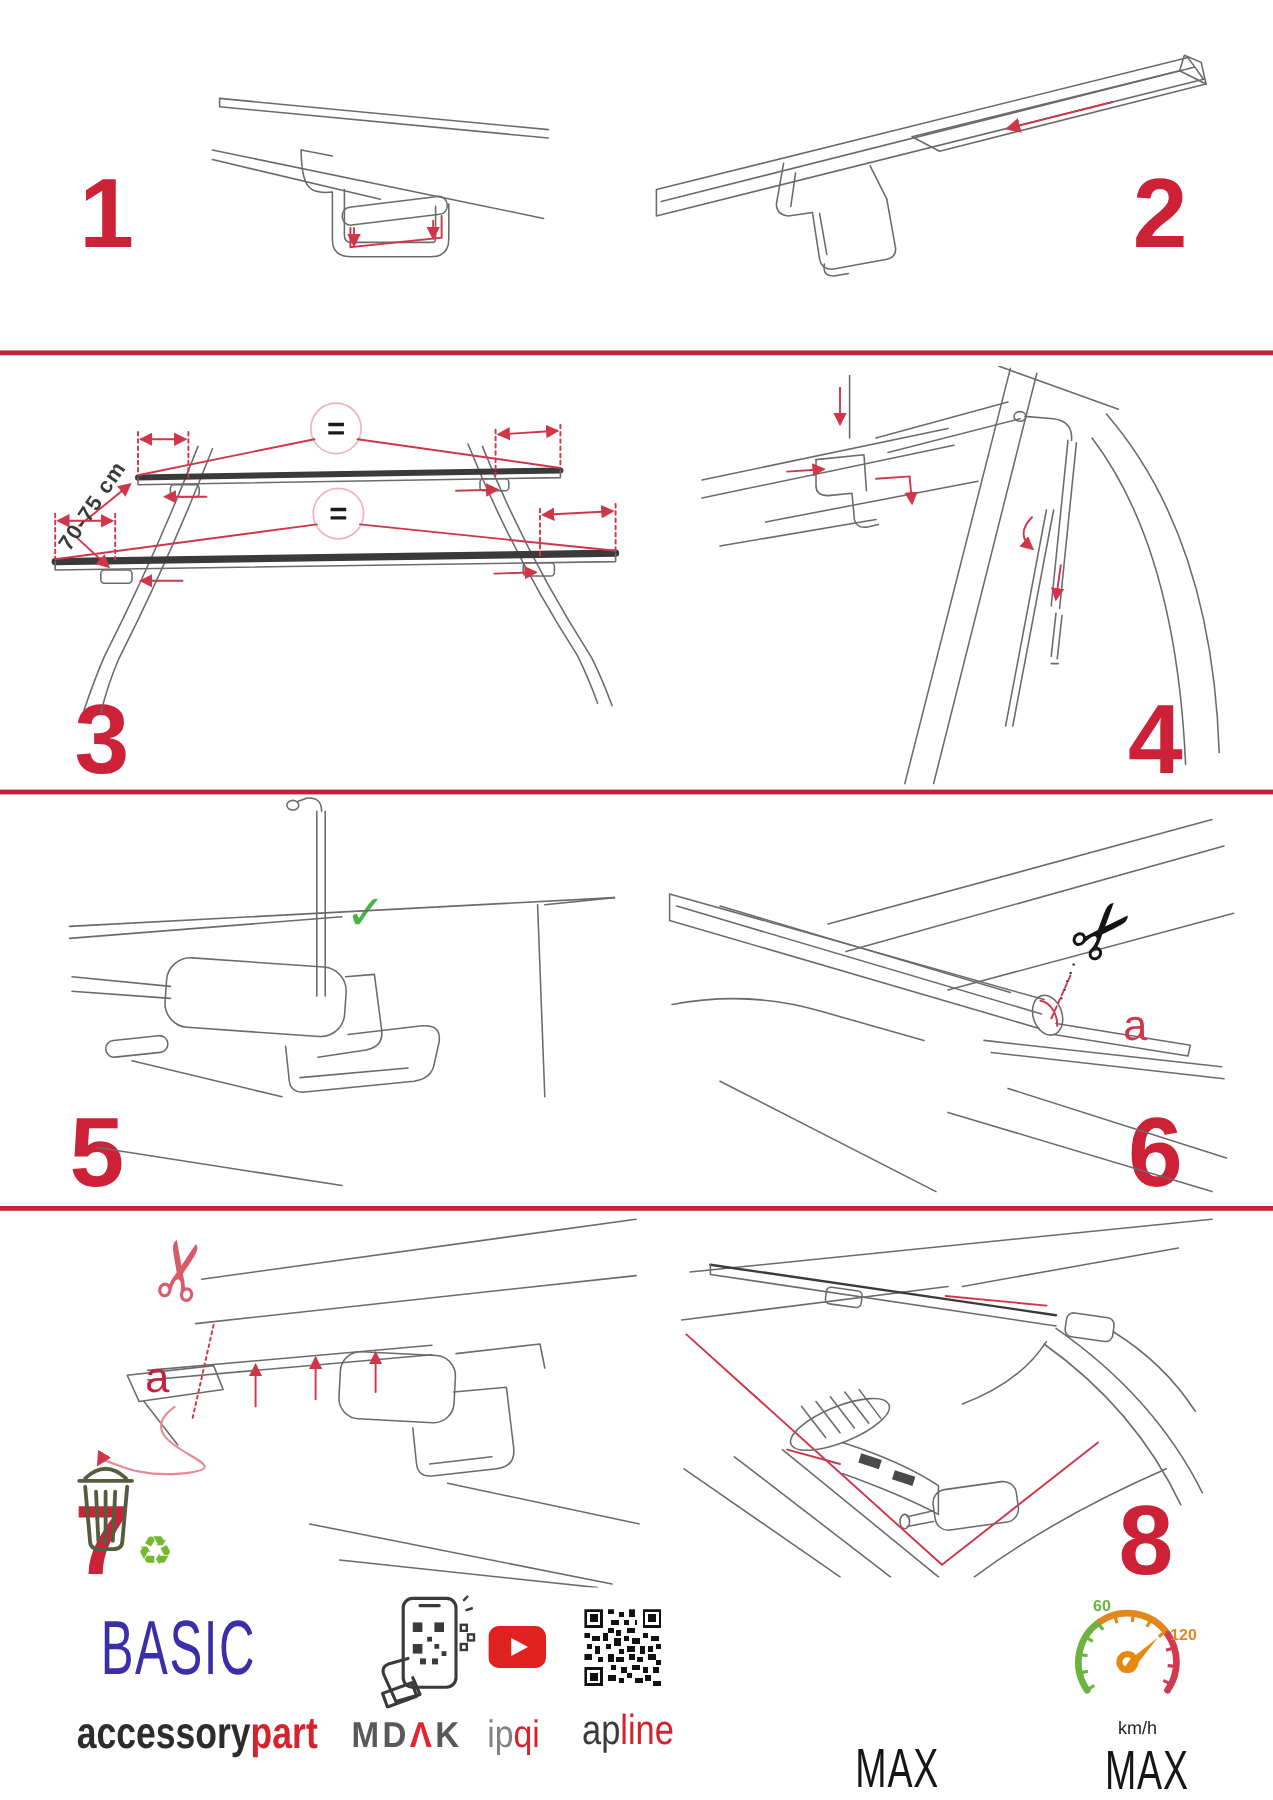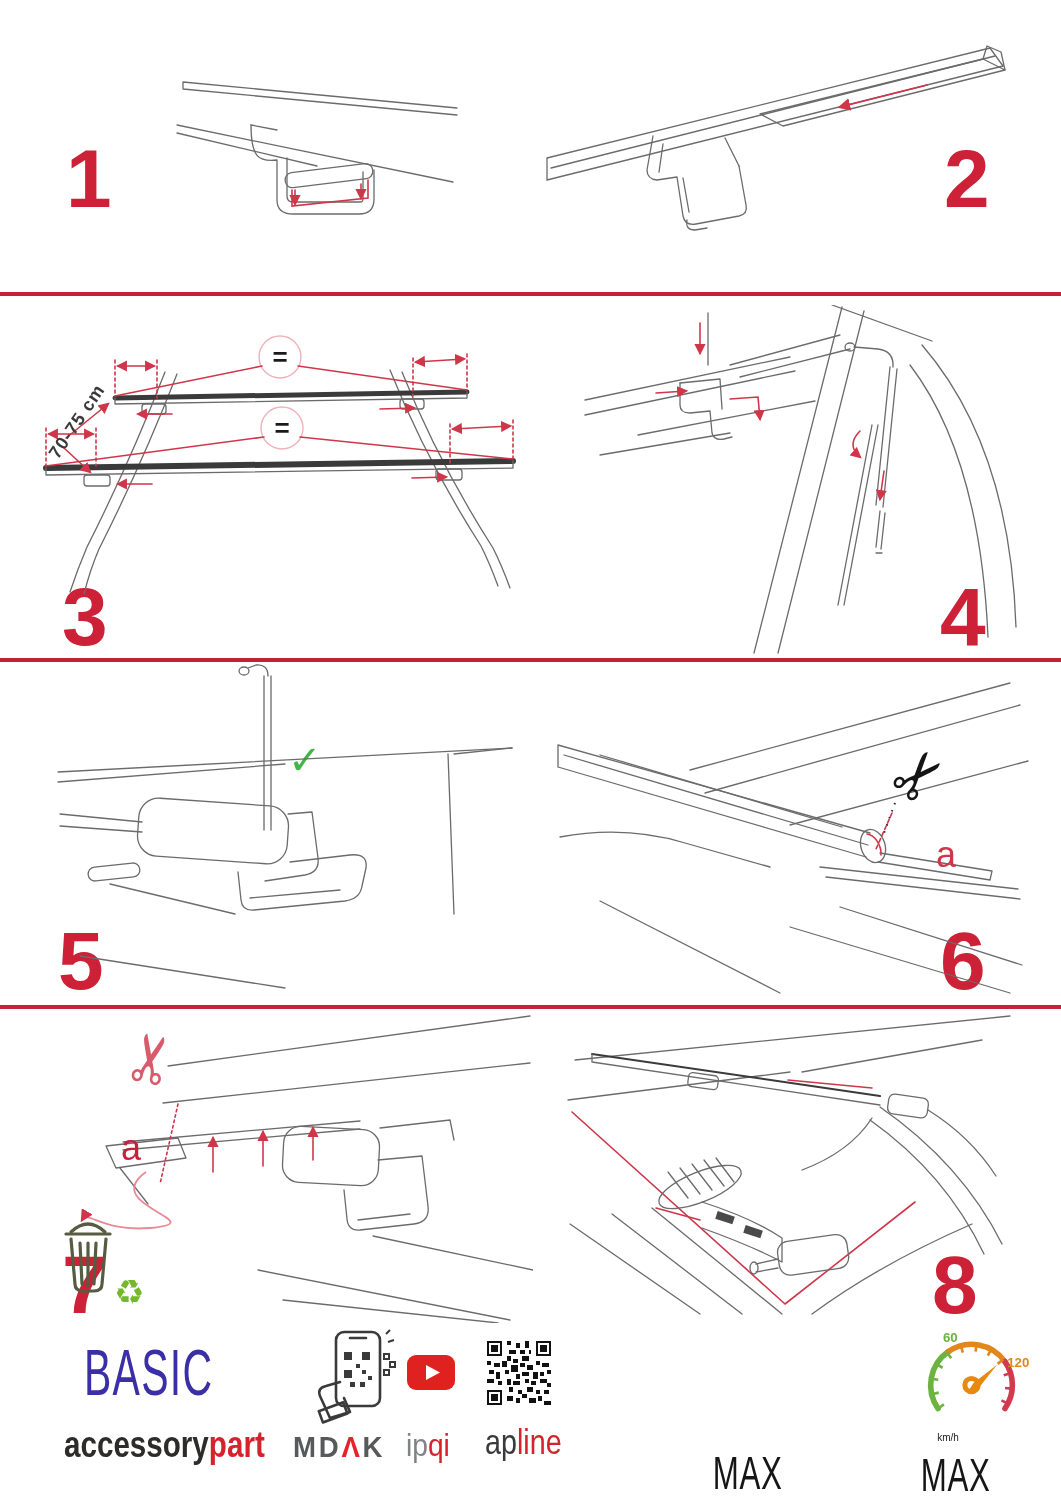--- a/index.html
+++ b/index.html
@@ -24,21 +24,21 @@
         letter-spacing:3px;transform:scaleX(.92);transform-origin:left top;}
   .mdak .r{color:#e5232d;}
   .ipqi{position:absolute;left:406px;top:1427px;font-size:32px;font-weight:400;color:#808285;
         transform:scaleX(.88);transform-origin:left top;}
   .ipqi .r{color:#d5232d;}
   .apline{position:absolute;left:485px;top:1422px;font-size:35px;font-weight:400;color:#3a3a3c;
         transform:scaleX(.82);transform-origin:left top;}
   .apline .r{color:#d5232d;}
   .maxlbl{position:absolute;font-size:46px;font-weight:400;color:#161616;
           transform:scaleX(.68);transform-origin:center top;letter-spacing:1px;}
-  .kmh{position:absolute;font-size:10px;color:#222;font-weight:400;}
+  .kmh{position:absolute;font-size:15px;color:#222;font-weight:400;}
   .ytwrap{position:absolute;left:407px;top:1355px;width:48px;height:35px;}
 </style>
 </head>
 <body>
 
 <div class="page">
 
   <div class="sep" style="top:292px"></div>
   <div class="sep" style="top:658px"></div>
   <div class="sep" style="top:1005px"></div>
@@ -435,21 +435,21 @@
           <rect x="26" y="27" width="3" height="2"></rect>
       </g>
     </svg>
   </figure>
   <div class="apline">
     <span>ap</span><span class="r">line</span>
   </div>
 
   <div class="maxlbl" style="left:700px;top:1446px;width:80px;text-align:center">MAX</div>
 
-  <figure class="panel" style="left:904px;top:1330px;width:135px;height:102px">
+  <figure class="panel" style="left:872px;top:1330px;width:135px;height:102px">
     <svg viewBox="0 0 110 100">
       <g fill="none" stroke-linecap="round" stroke-width="5.5">
         <path stroke="#6db33f" d="M22.2,77 A40,40 0 0 1 32.2,21.2"></path>
         <path stroke="#e2871c" d="M32.2,21.2 A40,40 0 0 1 87.8,31"></path>
         <path stroke="#d23a50" d="M87.8,31 A40,40 0 0 1 87.8,77"></path>
       </g>
       <g stroke-width="2.6">
         <g stroke="#6db33f">
           <line x1="55" y1="14" x2="55" y2="21" transform="rotate(-125 55 54)"></line>
           <line x1="55" y1="14" x2="55" y2="21" transform="rotate(-103 55 54)"></line>

